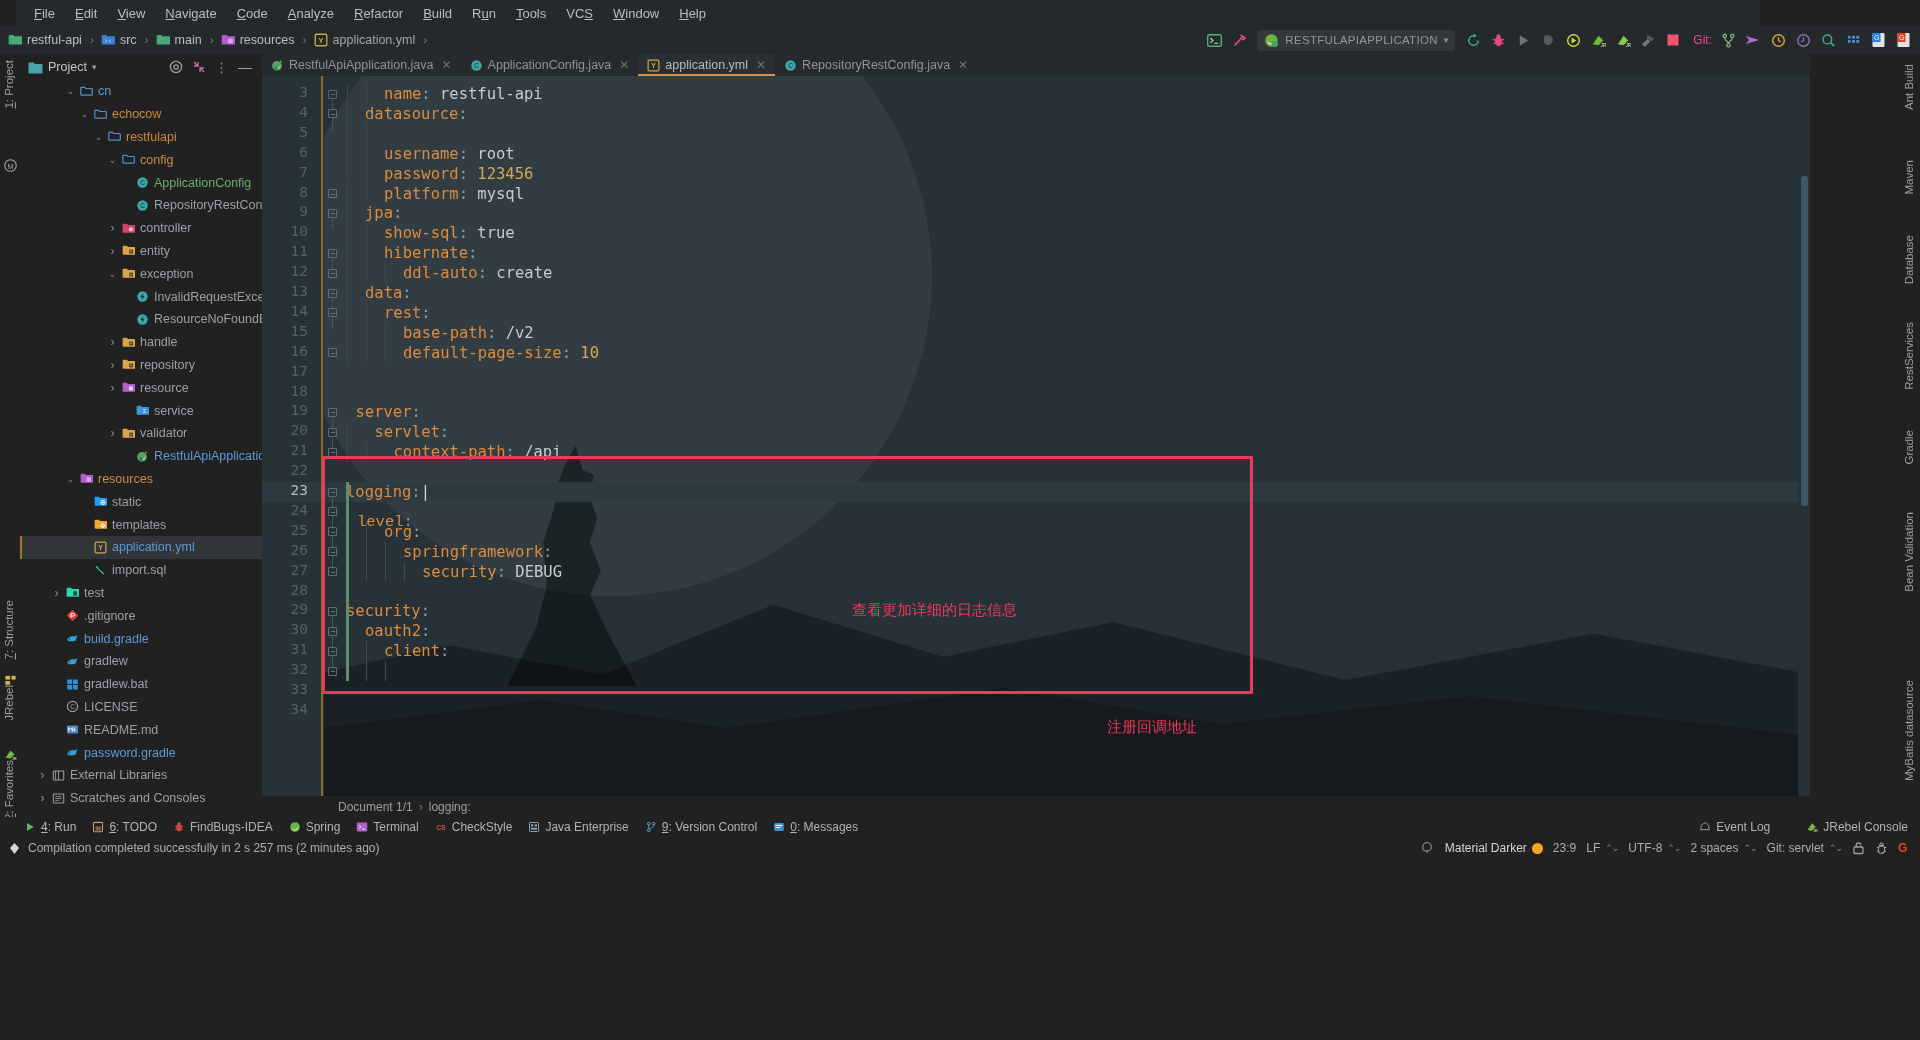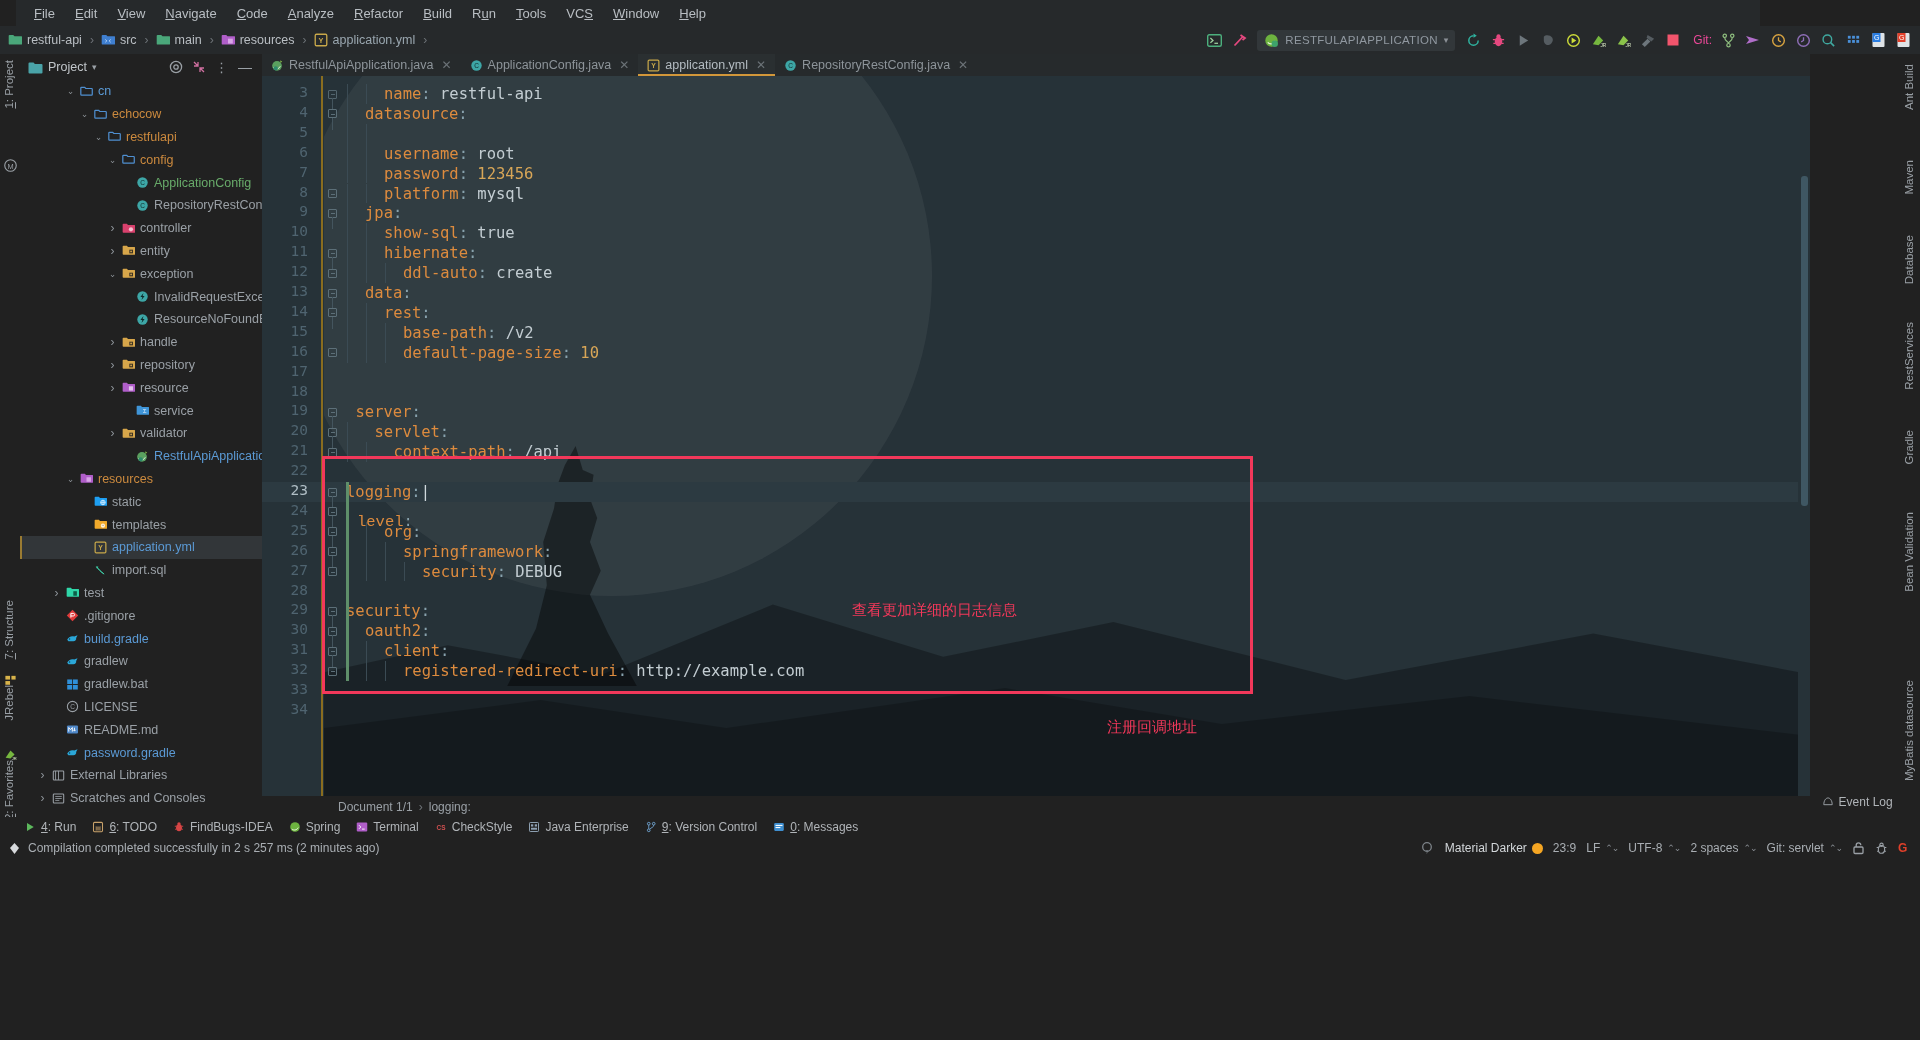--- a/index.html
+++ b/index.html
@@ -118,21 +118,21 @@
             background:#212121; display:flex; align-items:center; padding-left:76px; gap:6px;
             font-size:12px; color:#9aa0a6; }
   .edfoot .sep { color:#6d7277; }
 
   
   .twbar { position:absolute; left:0; top:817px; width:1920px; height:20px;
            background:#212121; display:flex; align-items:center; padding-left:24px; gap:16px;
            font-size:12px; color:#b0b4b8; }
   .twitem { display:flex; align-items:center; gap:5px; }
   .twitem u { text-decoration:underline; }
-  .tw-right { margin-left:auto; display:flex; align-items:center; gap:36px; padding-right:12px;flex-direction:column; }
+  .tw-right { margin-left:auto; display:flex; align-items:center; gap:36px; padding-right:12px; }
 
   
   .status { position:absolute; left:0; top:837px; width:1920px; height:22px;
             background:#212121; display:flex; align-items:center; padding-left:8px; gap:7px;
             font-size:12px; color:#a9aeb3; }
   .st-right { margin-left:auto; display:flex; align-items:center; gap:10px; padding-right:8px; }
   .st-chip { display:flex; align-items:center; gap:5px; }
   .dot-orange { width:11px; height:11px; border-radius:50%; background:#f5a623; display:inline-block;}
   .updown { font-size:9px; color:#8b9096; letter-spacing:-1px; }
 
@@ -934,21 +934,20 @@
         <div class="ctxt" style="top: 545.3px; line-height: 20px; padding-left: 19px;"><span class="k">oauth2</span><span class="p">:</span></div>
         <div class="indentline" style="left: 85px; top: 545.3px; height: 19.9px;"></div>
         <div class="ln" style="top: 565.2px;">31</div>
         <div class="fold" style="left: 66px; top: 570.7px;"></div>
         <div class="foldline" style="left: 70px; top: 579.2px; height: 11.9px;"></div>
         <div class="ctxt" style="top: 565.2px; line-height: 20px; padding-left: 38px;"><span class="k">client</span><span class="p">:</span></div>
         <div class="indentline" style="left: 85px; top: 565.2px; height: 19.9px;"></div>
         <div class="indentline" style="left: 104px; top: 565.2px; height: 19.9px;"></div>
         <div class="ln" style="top: 585.1px;">32</div>
         <div class="fold" style="left: 66px; top: 590.6px;"></div>
-        <div class="ctxt" style="top: 585.1px; line-height: 20px; padding-left: 57px;"><span class="k">registered-redirect-uri</span><span class="p">: </span><span class="v">http://example.com</span></div>
         <div class="indentline" style="left: 85px; top: 585.1px; height: 19.9px;"></div>
         <div class="indentline" style="left: 104px; top: 585.1px; height: 19.9px;"></div>
         <div class="indentline" style="left: 123px; top: 585.1px; height: 19.9px;"></div>
         <div class="ln" style="top: 605px;">33</div>
         <div class="ctxt" style="top: 605px; line-height: 20px; padding-left: 0px;"></div>
         <div class="ln" style="top: 624.9px;">34</div>
         <div class="ctxt" style="top: 624.9px; line-height: 20px; padding-left: 0px;"></div>
         <div style="position: absolute; left: 59px; top: 0px; width: 2px; height: 720px; background: rgb(138, 109, 31);"></div>
         <div style="position: absolute; left: 84px; top: 406px; width: 3px; height: 199px; background: rgb(95, 143, 106);"></div>
       </div>

